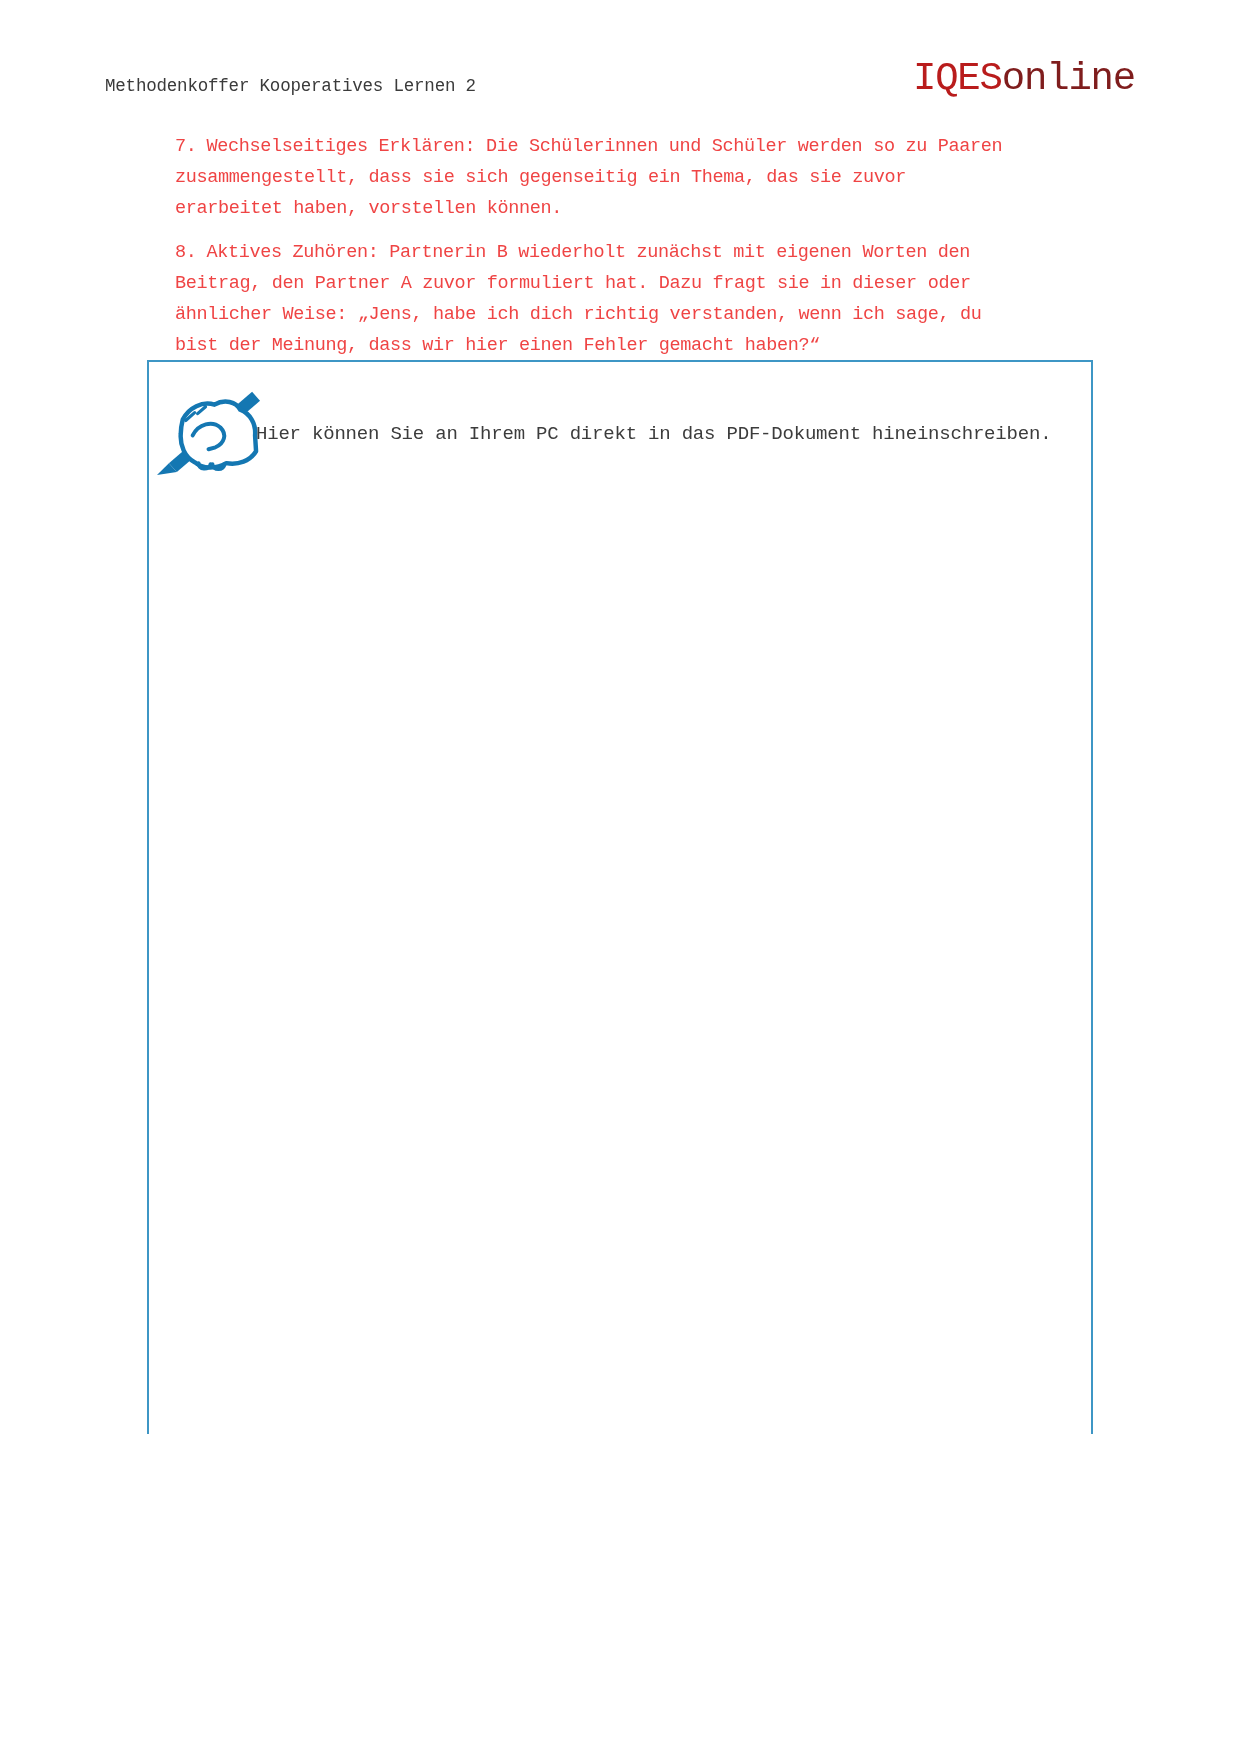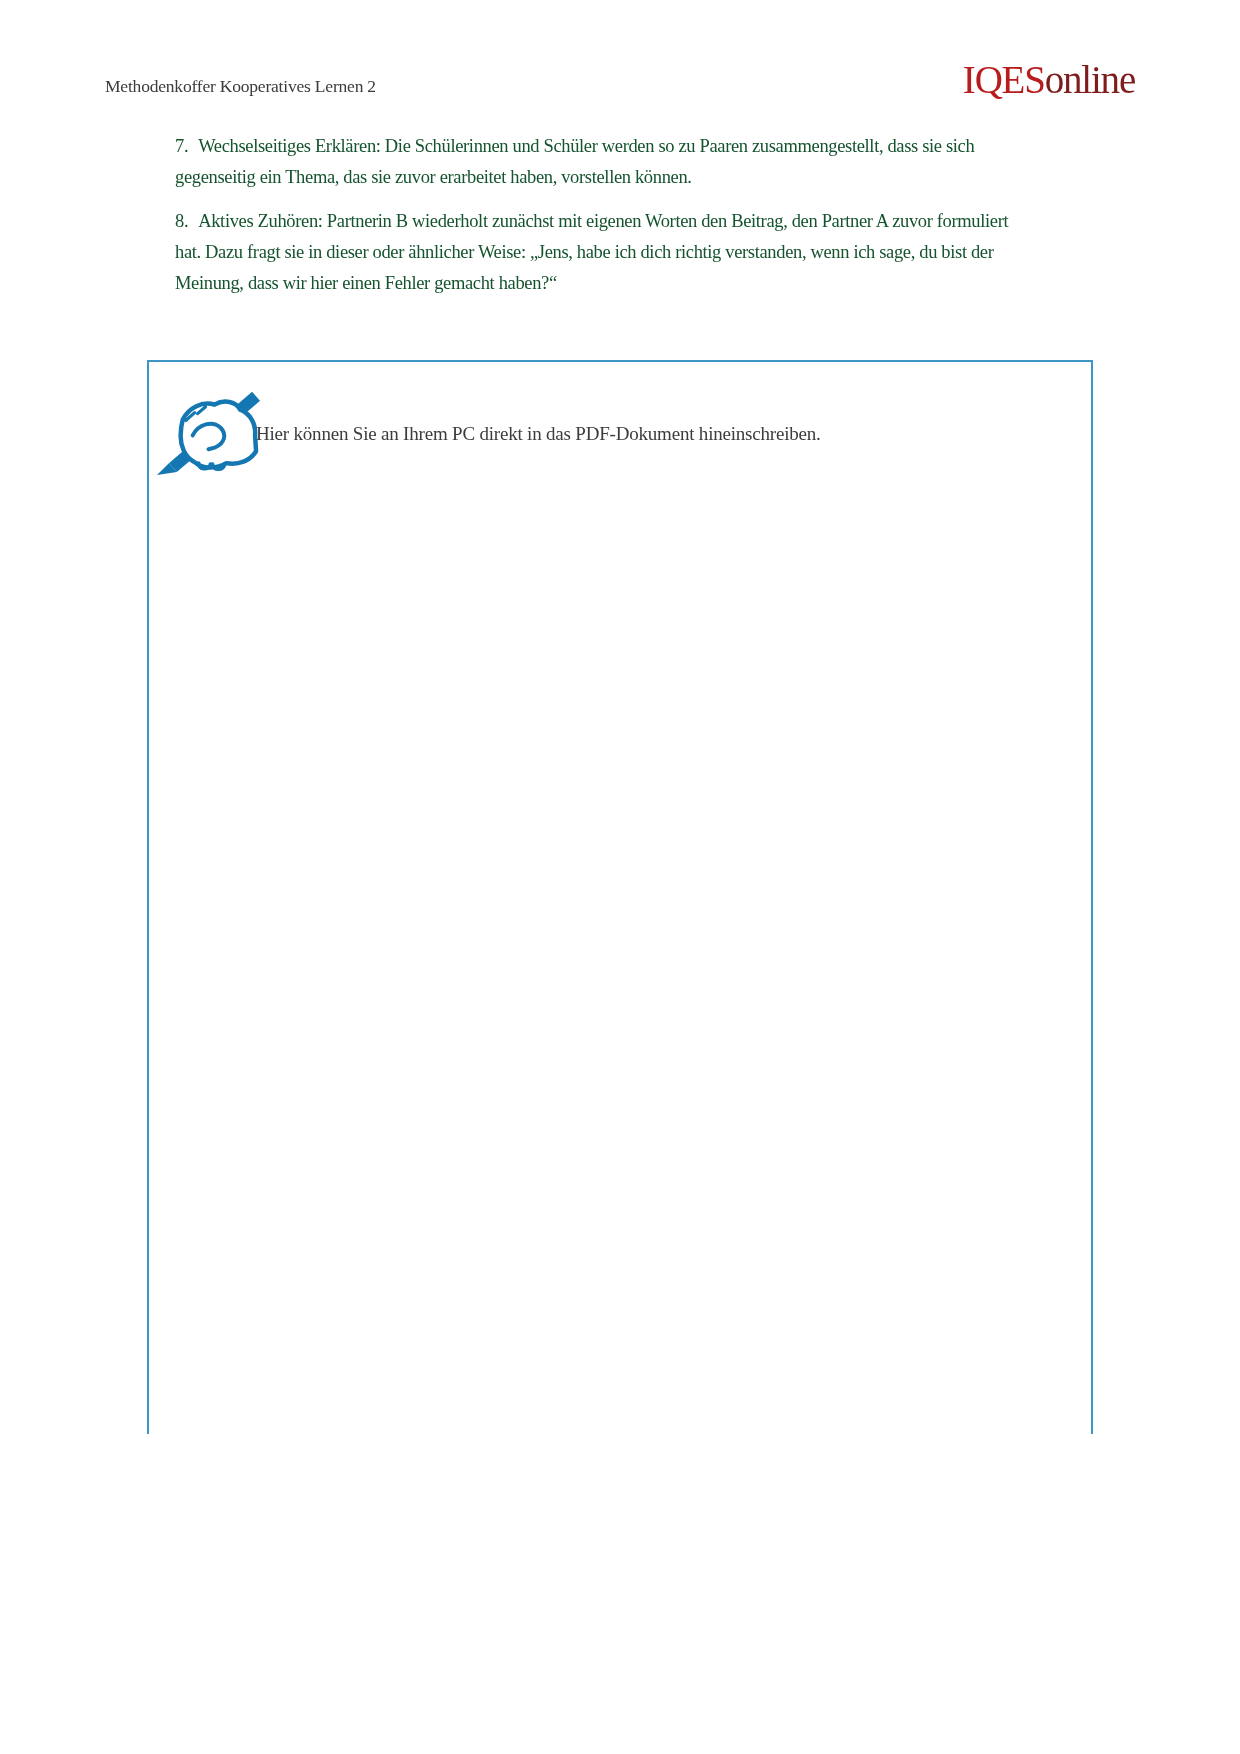--- a/index.html
+++ b/index.html
@@ -1,42 +1,42 @@
 <!DOCTYPE html>
 <html><head>
 <meta charset="utf-8">
 <style>
   html,body { margin:0; padding:0; background:#ffffff; }
   .page {
     position:relative;
     width:1240px; height:1434px;
     margin:0 auto;
     background:#ffffff;
-    font-family:Liberation Serif, serif;
+    font-family:Liberation Mono, monospace;
     color:#3a3a3a;
     overflow:hidden;
   }
 
   
   .doc-title {
     position:absolute; left:105px; top:76px;
     font-size:17.5px; color:#3b3b3b; letter-spacing:-0.2px;
   }
   .logo {
     position:absolute; top:57px; right:105px;
     font-size:39px; letter-spacing:-1.2px; white-space:nowrap;
   }
   .logo .iqes   { color:#b91c1c; }
   .logo .online { color:#7f1d1d; }
 
   
   .body-text {
     position:absolute; left:175px; top:131px; width:838px;
     font-size:18.5px; line-height:31px; letter-spacing:-0.35px;
-    color:#14532d;
+    color:#ef4444;
   }
   .body-text p { margin:0 0 13px 0; }
   .body-text .num { padding-right:10px; }
 
   
   .notes-box {
     position:absolute; left:147px; top:360px;
     width:946px; height:1262px;
     border:2px solid #3e96c5;
     box-sizing:border-box;

